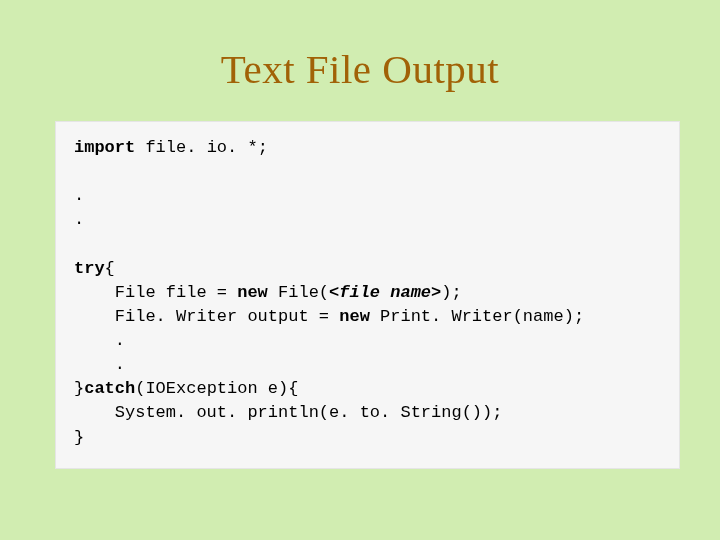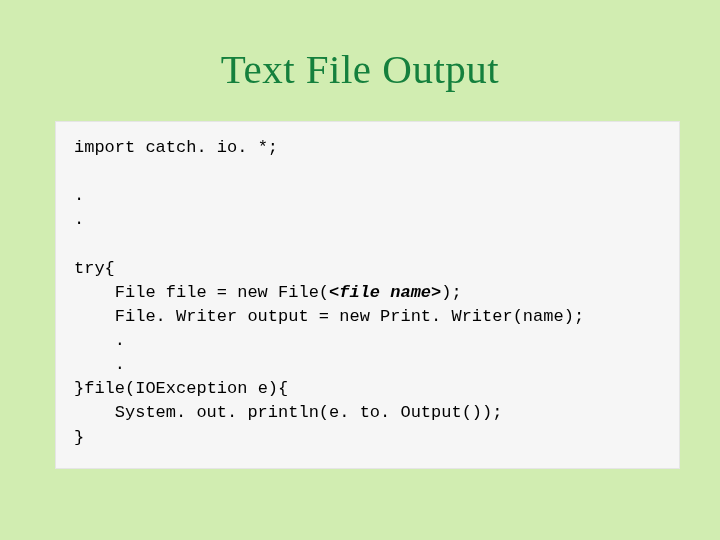--- a/index.html
+++ b/index.html
@@ -6,51 +6,51 @@
     html, body { width: 720px; height: 540px; }
     body {
       background: #d1edb1;
       font-family: Georgia, "Times New Roman", serif;
       position: relative;
     }
     .slide-title {
       text-align: center;
       font-size: 41px;
       font-weight: normal;
-      color: #15803d;
+      color: #a16207;
       padding-top: 45px;
       padding-bottom: 28px;
       letter-spacing: 0.5px;
     }
     .code-block {
       background: #f6f6f6;
       margin: 0 40px 0 55px;
       padding: 14px 18px 18px 18px;
       font-family: "Courier New", Courier, monospace;
       font-size: 17px;
       line-height: 1.42;
       color: #000;
       white-space: pre;
       border: 1px solid #e5e5e5;
     }
-    .kw { font-weight: normal; }
+    .kw { font-weight: bold; }
     .italic { font-style: italic; font-weight: bold; }
     .indent { padding-left: 2.4em; }
     .dot-line { line-height: 1.2; }
   </style>
 </head>
 <body>
 
 <h1 class="slide-title">Text File Output</h1>
 
-<div class="code-block"><span class="kw">import</span><span> catch. io. *;</span>
+<div class="code-block"><span class="kw">import</span><span> file. io. *;</span>
 
 <span class="dot-line">.</span>
 <span class="dot-line">.</span>
 
 <span class="kw">try</span><span>{</span>
 <span class="indent"><span>File file = </span><span class="kw">new</span><span> File(</span><span class="italic">&lt;file name&gt;</span><span>);</span></span>
 <span class="indent"><span>File. Writer output = </span><span class="kw">new</span><span> Print. Writer(name);</span></span>
 <span class="indent dot-line">.</span>
 <span class="indent dot-line">.</span>
-<span>}</span><span class="kw">file</span><span>(IOException e){</span>
-<span class="indent">System. out. println(e. to. Output());</span>
+<span>}</span><span class="kw">catch</span><span>(IOException e){</span>
+<span class="indent">System. out. println(e. to. String());</span>
 <span>}</span></div>
 
 </body></html>

